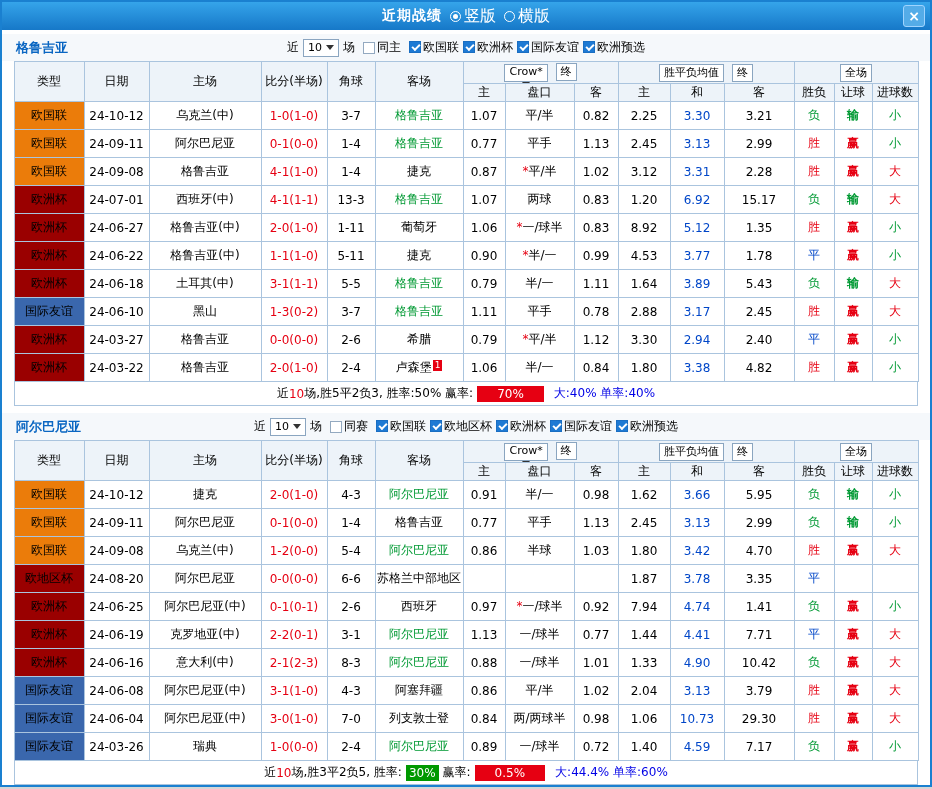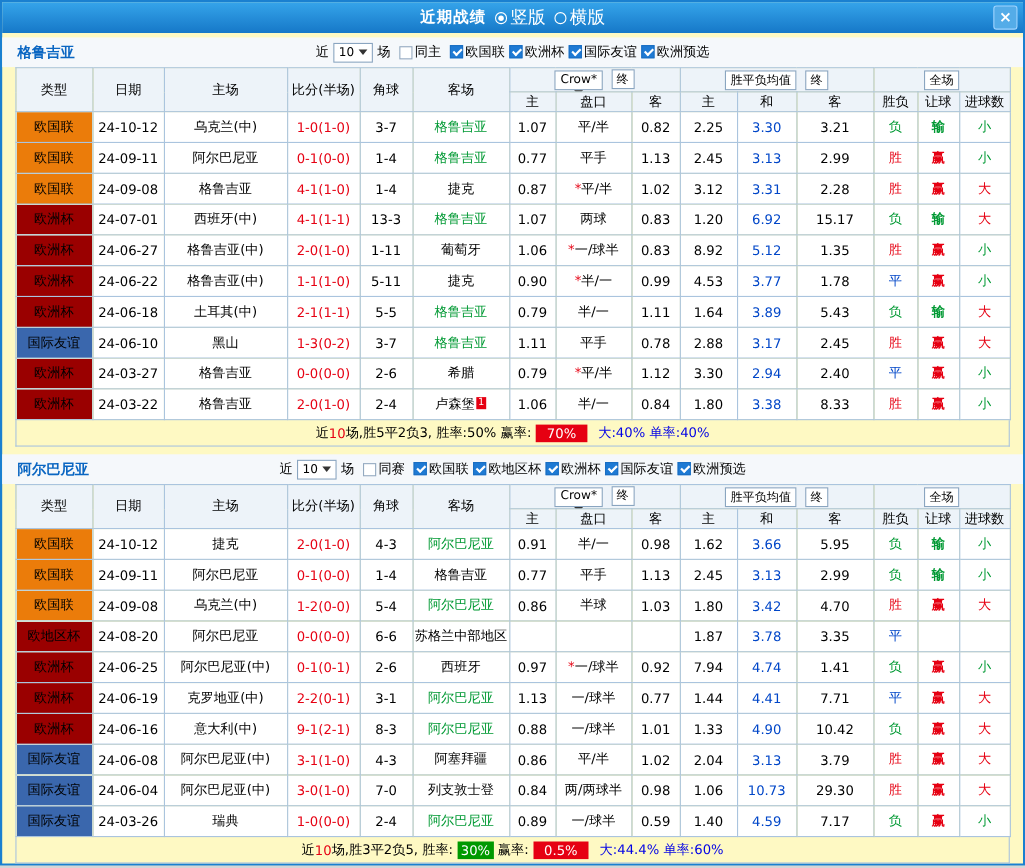--- a/index.html
+++ b/index.html
@@ -1,17 +1,17 @@
 <!DOCTYPE html>
 <html><head>
 <meta charset="utf-8">
 <style>
   *{box-sizing:border-box;margin:0;padding:0;}
   body{background:#dfe7f0;font-family:"DejaVu Sans","Liberation Sans",sans-serif;}
-  .window{width:932px;border:2px solid #1a80d0;background:#fef9c3;}
+  .window{width:932px;border:2px solid #1a80d0;background:#ffffff;}
   .titlebar{height:28px;background:linear-gradient(180deg,#35a4ea,#1678c8);position:relative;display:flex;align-items:center;justify-content:center;color:#fff;}
   .title-center{display:flex;align-items:center;gap:8px;}
   .title-text{font-weight:bold;font-size:14px;letter-spacing:1px;}
   .radio-item{display:inline-flex;align-items:center;gap:3px;font-size:16px;cursor:pointer;}
   .radio-dot{width:11px;height:11px;border:1px solid #fff;border-radius:50%;position:relative;display:inline-block;}
   .radio-dot.checked::after{content:"";position:absolute;inset:2px;background:#fff;border-radius:50%;}
   .close-btn{position:absolute;right:5px;top:3px;width:22px;height:22px;background:#54ace8;border:1px solid #9fd4ff;border-radius:3px;display:flex;align-items:center;justify-content:center;font-size:14px;font-weight:bold;cursor:pointer;color:#fff;}
   .team-section{margin-top:4px;}
   .team-section + .team-section{margin-top:7px;}
   .sec-header{position:relative;height:27px;display:flex;align-items:center;justify-content:center;background:#f5f8fb;}
@@ -37,21 +37,21 @@
   .blue-txt{color:#0046c8 !important;}
   .team-green{color:#009933;}
   .bold{font-weight:bold;}
   .star{color:#e60012;}
   .sup{display:none;}
   .sup.show{display:inline-block;background:#e60012;color:#fff;font-size:9px;line-height:11px;padding:0 2px;margin-left:1px;vertical-align:3px;}
   .summary{width:904px;margin:0 auto;height:24px;border:1px solid #aac4de;border-top:none;display:flex;align-items:center;justify-content:center;font-size:12px;}
   .seg-plain{color:#000;}
   .seg-red{color:#e60012;}
   .seg-blue{color:#0000e6;margin-left:6px;}
-  .seg-badge-red{background:#e60012;color:#fff;padding:0 10px;margin:12px 4px;line-height:16px;}
+  .seg-badge-red{background:#e60012;color:#fff;padding:0 20px;margin:12px 4px;line-height:16px;}
   .seg-badge-green{background:#009900;color:#fff;padding:0 3px;margin:0 4px;line-height:16px;}
   .bottom-strip{width:932px;height:13px;background:#d6d6d6;}
 </style>
 </head>
 <body>
 
 <div class="window">
   <div class="titlebar">
     <div class="title-center">
       <span class="title-text">近期战绩</span>
@@ -269,21 +269,21 @@
     <td>1.78</td>
     <td class="blue-txt">平</td>
     <td class="bold red">赢</td>
     <td class="green">小</td>
   </tr>
 
   <tr>
     <td class="type-cell" style="background: rgb(154, 0, 0);">欧洲杯</td>
     <td>24-06-18</td>
     <td>土耳其(中)</td>
-    <td class="score">2-1(1-1)</td>
+    <td class="score">3-1(1-1)</td>
     <td>5-5</td>
     <td><span class="team-green">格鲁吉亚</span></td>
     <td>0.79</td>
     <td><span class="star"></span><span>半/一</span></td>
     <td>1.11</td>
     <td>1.64</td>
     <td class="blue-txt">3.89</td>
     <td>5.43</td>
     <td class="green">负</td>
     <td class="bold green">输</td>
@@ -331,21 +331,21 @@
     <td>24-03-22</td>
     <td class="team-green">格鲁吉亚</td>
     <td class="score">2-0(1-0)</td>
     <td>2-4</td>
     <td><span>卢森堡</span><span class="sup show">1</span></td>
     <td>1.06</td>
     <td><span class="star"></span><span>半/一</span></td>
     <td>0.84</td>
     <td>1.80</td>
     <td class="blue-txt">3.38</td>
-    <td>8.33</td>
+    <td>4.82</td>
     <td class="red">胜</td>
     <td class="bold red">赢</td>
     <td class="green">小</td>
   </tr>
 </tbody>
     </table>
     <div class="summary">
           <span class="seg-plain">近</span>
           <span class="seg-red">10</span>
           <span class="seg-plain">场,胜5平2负3, 胜率:50% 赢率:</span>
@@ -557,21 +557,21 @@
     <td>7.71</td>
     <td class="blue-txt">平</td>
     <td class="bold red">赢</td>
     <td class="red">大</td>
   </tr>
 
   <tr>
     <td class="type-cell" style="background: rgb(154, 0, 0);">欧洲杯</td>
     <td>24-06-16</td>
     <td>意大利(中)</td>
-    <td class="score">9-1(2-1)</td>
+    <td class="score">2-1(2-3)</td>
     <td>8-3</td>
     <td><span class="team-green">阿尔巴尼亚</span></td>
     <td>0.88</td>
     <td><span class="star"></span><span>一/球半</span></td>
     <td>1.01</td>
     <td>1.33</td>
     <td class="blue-txt">4.90</td>
     <td>10.42</td>
     <td class="green">负</td>
     <td class="bold red">赢</td>
@@ -616,21 +616,21 @@
 
   <tr>
     <td class="type-cell" style="background: rgb(58, 103, 173);">国际友谊</td>
     <td>24-03-26</td>
     <td>瑞典</td>
     <td class="score">1-0(0-0)</td>
     <td>2-4</td>
     <td><span class="team-green">阿尔巴尼亚</span></td>
     <td>0.89</td>
     <td><span class="star"></span><span>一/球半</span></td>
-    <td>0.59</td>
+    <td>0.72</td>
     <td>1.40</td>
     <td class="blue-txt">4.59</td>
     <td>7.17</td>
     <td class="green">负</td>
     <td class="bold red">赢</td>
     <td class="green">小</td>
   </tr>
 </tbody>
     </table>
     <div class="summary">

